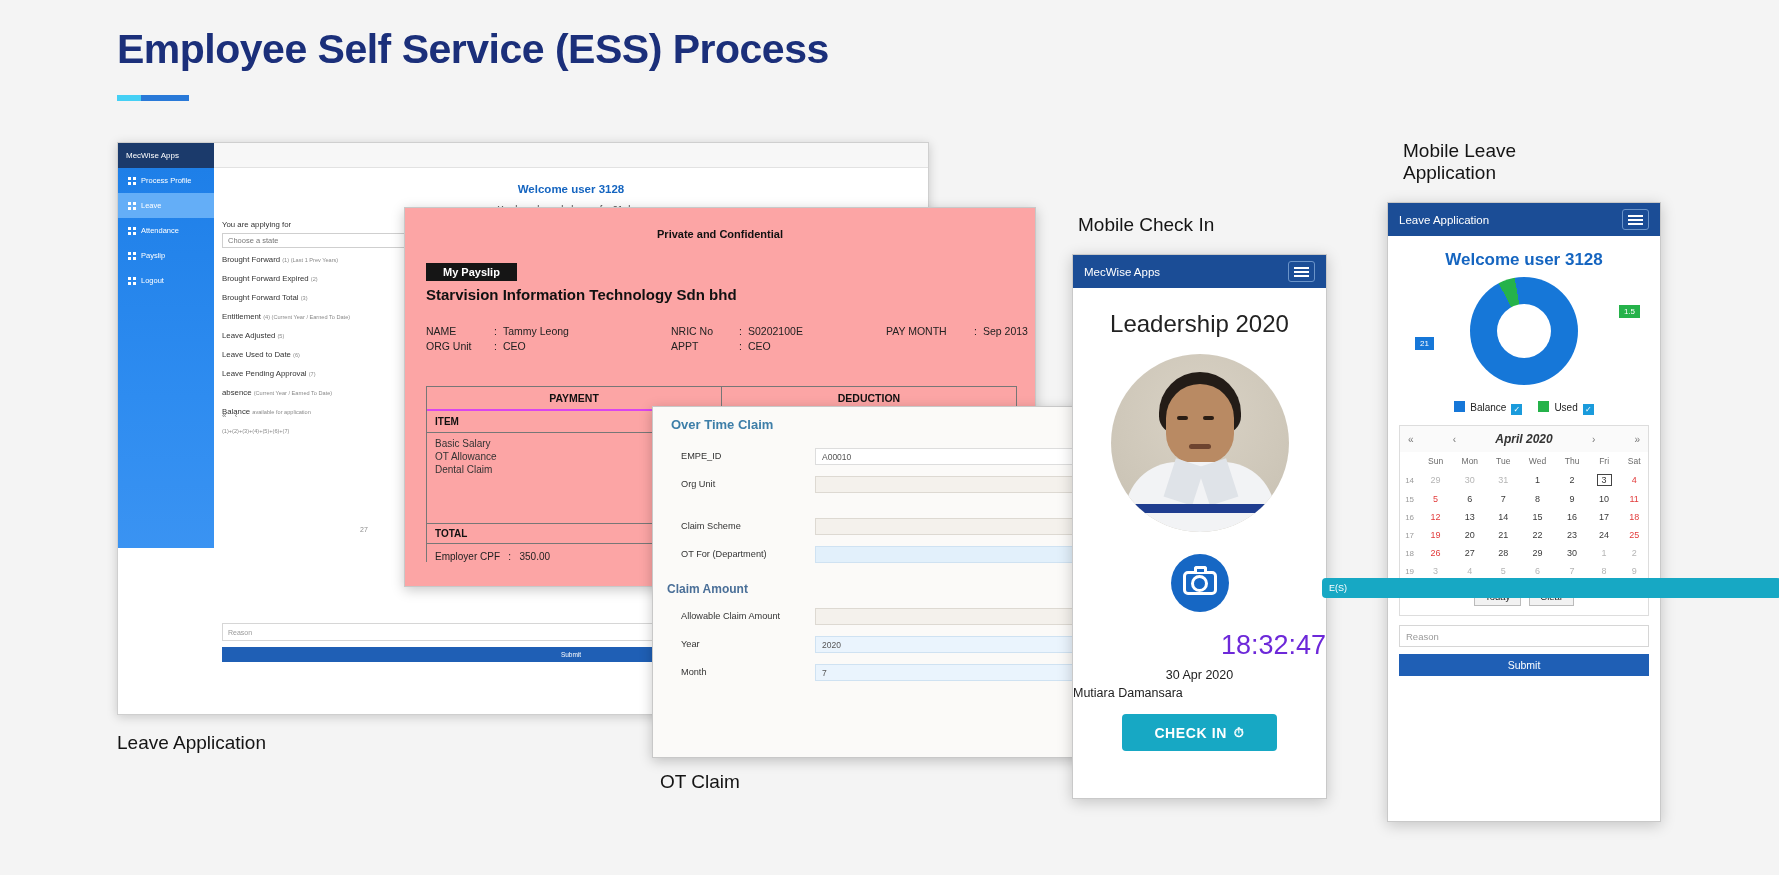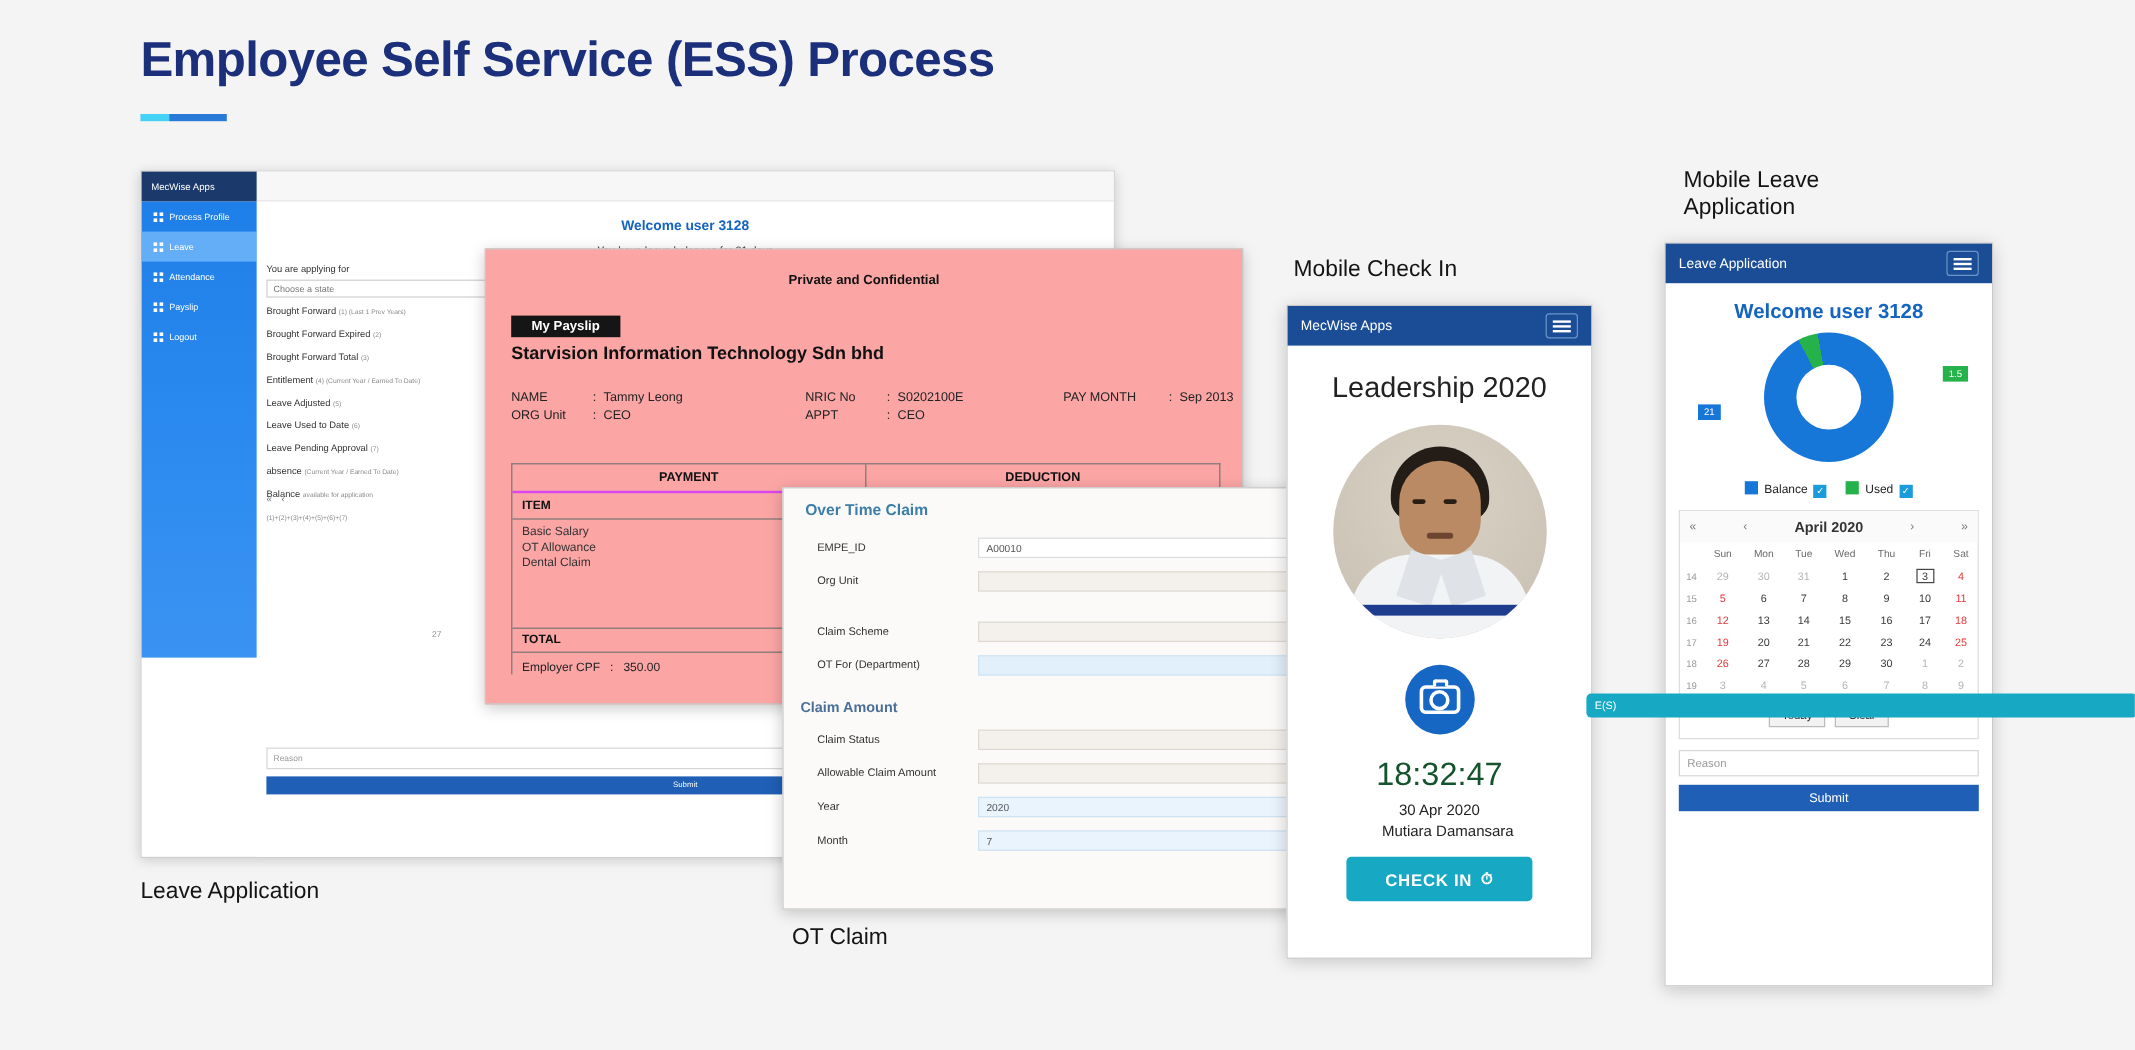--- a/index.html
+++ b/index.html
@@ -153,23 +153,23 @@
   .ci-photo .collarL{ position:absolute; left:58px; top:108px; width:30px; height:40px; background:#dfe3e8; transform:rotate(18deg);}
   .ci-photo .collarR{ position:absolute; left:92px; top:108px; width:30px; height:40px; background:#dfe3e8; transform:rotate(-18deg);}
   .ci-photo .stripe{ position:absolute; left:16px; top:150px; width:146px; height:9px; background:#1f3d8f;}
   .ci-cam{
     width:58px; height:58px; border-radius:50%; background:#1667c4; margin:22px auto 0;
     display:flex; align-items:center; justify-content:center;
   }
   .ci-cam .lens{ width:17px; height:17px; border:3px solid #fff; border-radius:50%; }
   .ci-cam .shell{ position:relative; width:34px; height:24px; background:#1667c4; border:3px solid #fff; border-radius:5px; display:flex; align-items:center; justify-content:center;}
   .ci-cam .bump{ position:absolute; top:-8px; left:8px; width:13px; height:6px; background:#1667c4; border:3px solid #fff; border-bottom:none; border-radius:3px 3px 0 0;}
-  .ci-time{ text-align:center; font-size:27px; color:#14532d; margin-top:18px; }
+  .ci-time{ text-align:right; font-size:27px; color:#6d28d9; margin-top:18px; }
   .ci-date{ text-align:center; font-size:12.5px; color:#222; margin-top:7px; }
-  .ci-loc{ text-align:center; font-size:12.5px; color:#222; margin-top:4px;padding-left:14px; }
+  .ci-loc{ text-align:left; font-size:12.5px; color:#222; margin-top:4px; }
   .ci-btn{
     margin:14px auto 0; width:155px; height:37px; background:#17a8c4; color:#fff;
     border-radius:4px; font-size:14px; font-weight:bold; letter-spacing:.6px;
     display:flex; align-items:center; justify-content:center; gap:7px;
   }
 
   
   .phone-leave{ left:1387px; top:202px; width:274px; height:620px; }
   .pl-welcome{ text-align:center; font-size:17px; font-weight:bold; color:#1565c0; margin-top:14px; }
   .donut-wrap{ position:relative; height:112px; margin-top:7px; }
@@ -182,21 +182,21 @@
   .badge{ position:absolute; color:#fff; font-size:8px; padding:2px 5px; }
   .badge.b-bal{ left:27px; top:60px; background:#1677d8; }
   .badge.b-used{ right:20px; top:28px; background:#25b24a; }
   .legend{ display:flex; justify-content:center; gap:16px; margin-top:12px; font-size:10px; color:#222; align-items:center;}
   .legend .sw{ width:11px; height:11px; display:inline-block; margin-right:5px; vertical-align:-1px;}
   .legend .sw.bal{ background:#1677d8; } .legend .sw.used{ background:#25b24a; }
   .legend .chk{ display:inline-block; width:11px; height:11px; background:#1a9bdc; color:#fff; font-size:8px; text-align:center; line-height:11px; margin-left:5px; vertical-align:-1px;}
   .cal-card{ margin:10px 11px 0; border:1px solid #ddd; background:#fff; }
   .cal-hd{ display:flex; align-items:center; justify-content:space-between; padding:6px 8px; background:#fafafa;}
   .cal-hd .nav{ font-size:10px; color:#777; cursor:pointer; }
-  .cal-hd .mon{ font-size:12px; font-weight:bold; color:#333; }
+  .cal-hd .mon{ font-size:12px; font-weight:bold; color:#333;font-style:italic; }
   .cal-tbl{ width:100%; border-collapse:collapse; }
   .cal-tbl th{ font-size:8.5px; color:#6b6b6b; font-weight:normal; padding:4px 0; }
   .cal-tbl th.wk{ color:transparent; }
   .cal-tbl td{ font-size:9px; color:#3a3a3a; text-align:center; padding:4px 0; }
   .cal-tbl td.wk{ color:#9b9b9b; font-size:8px; }
   .cal-tbl td.mut{ color:#b5b5b5; }
   .cal-tbl td.red{ color:#e23b3b; }
   .cal-tbl td.sel span{ display:inline-block; border:1px solid #444; padding:0 4px; }
   .cal-foot{ display:flex; justify-content:center; gap:8px; padding:7px 0 9px; }
   .cal-foot button{ font-size:9.5px; padding:3px 10px; border:1px solid #bbb; background:#f2f2f2; color:#222;}
@@ -466,24 +466,20 @@
     <div class="lb">Claim Scheme</div>
     <div class="fd"></div>
   </div>
   <div class="ot-row">
     <div class="lb">OT For (Department)</div>
     <div class="fd blue"></div>
   </div>
 
   <div class="ot-sec">Claim Amount</div>
   <div style="height:6px"></div>
-  <div class="ot-row">
-    <div class="lb">Claim Status</div>
-    <div class="fd"></div>
-  </div>
   <div class="ot-row">
     <div class="lb">Allowable Claim Amount</div>
     <div class="fd"></div>
   </div>
   <div class="ot-row">
     <div class="lb">Year</div>
     <div class="fd val">2020</div>
   </div>
   <div class="ot-row">
     <div class="lb">Month</div>

